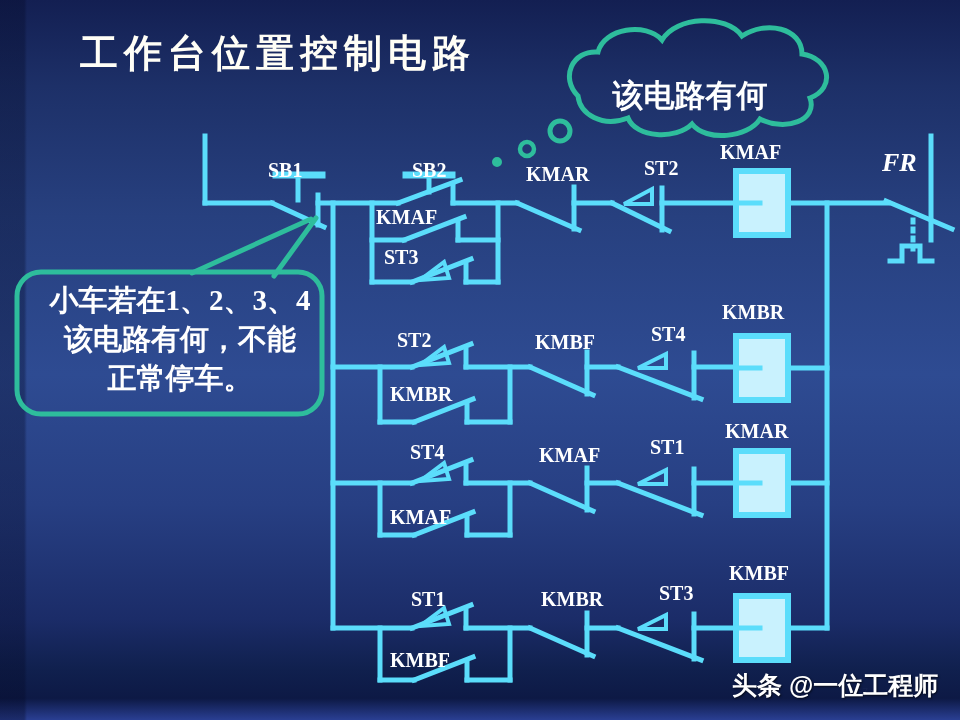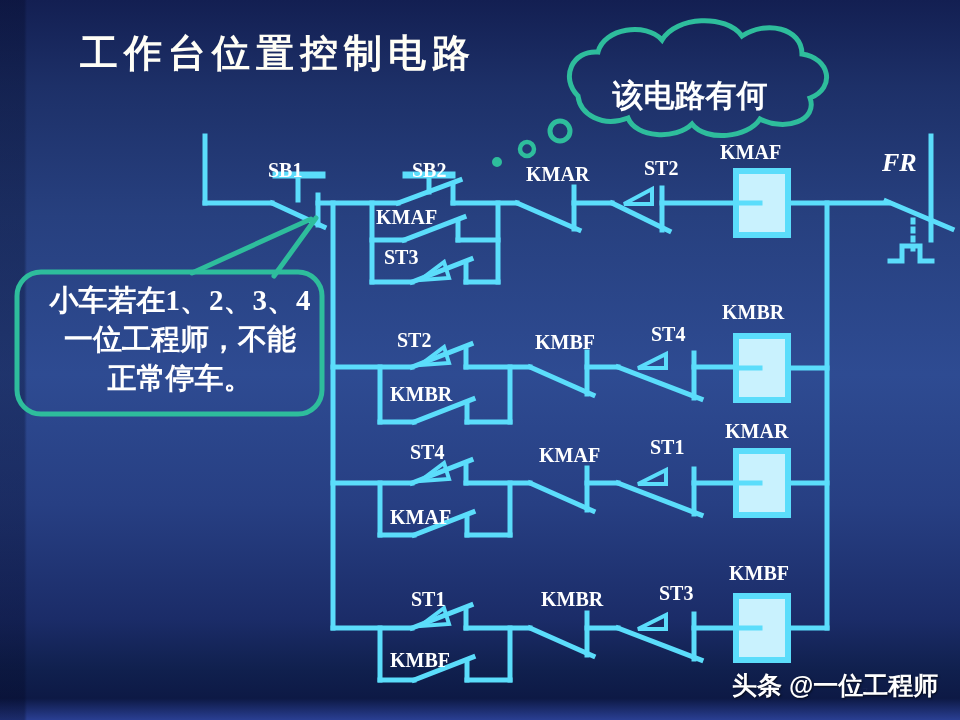--- a/index.html
+++ b/index.html
@@ -238,21 +238,21 @@
   </svg>
 
   <div class="abs title">工作台位置控制电路</div>
 
   <div class="abs bubble-text">
     <div>该电路有何</div>
   </div>
 
   <div class="abs callout-text">
     <div>小车若在1、2、3、4</div>
-    <div>一位工程师，不能</div>
+    <div>该电路有何，不能</div>
     <div>正常停车。</div>
   </div>
 
   <span class="clabel" style="left:268px;top:159px;">SB1</span>
   <span class="clabel" style="left:412px;top:159px;">SB2</span>
   <span class="clabel" style="left:376px;top:206px;">KMAF</span>
   <span class="clabel" style="left:384px;top:246px;">ST3</span>
   <span class="clabel" style="left:526px;top:163px;">KMAR</span>
   <span class="clabel" style="left:644px;top:157px;">ST2</span>
   <span class="clabel" style="left:720px;top:141px;">KMAF</span>

